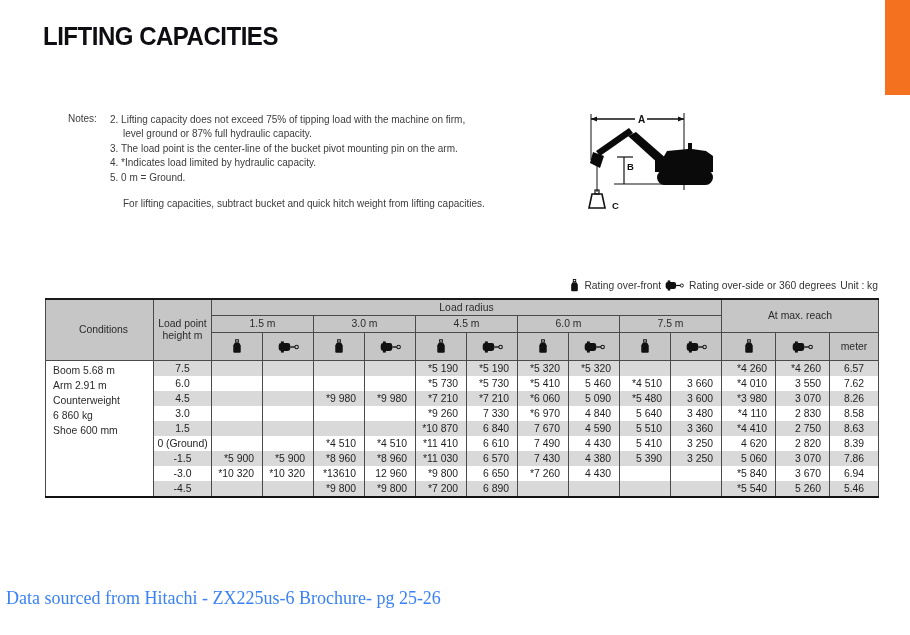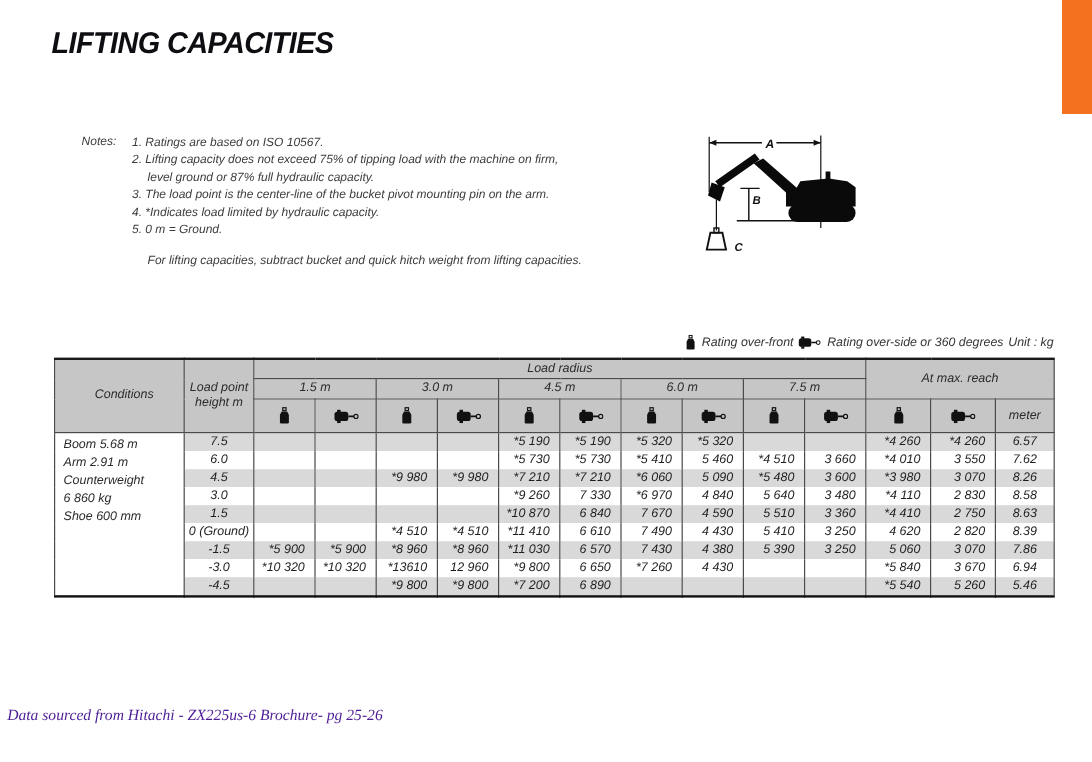--- a/index.html
+++ b/index.html
@@ -1,18 +1,18 @@
 <!DOCTYPE html>
 <html><head>
 <meta charset="utf-8">
 <style>
   html,body { margin:0; padding:0; background:#fff; }
   .page {
     position:relative; width:910px; height:635px; background:#ffffff;
-    font-family:"Liberation Sans", sans-serif; color:#222; overflow:hidden;font-style:italic;
+    font-family:"Liberation Sans", sans-serif; color:#222; overflow:hidden;
   }
   .accent-bar { position:absolute; top:0; right:0; width:25px; height:95px; background:#F4711F; }
   .page-title {
     position:absolute; left:43px; top:22px; font-size:25px; font-weight:bold;
     letter-spacing:-0.5px; color:#0d0d12; transform:scaleX(0.96); transform-origin:left;
   }
   
   .notes { position:absolute; left:68px; top:113px; display:flex; font-size:10px; color:#3c3c3c; }
   .notes-label { width:42px; }
   .notes-items { width:430px; }
@@ -57,36 +57,35 @@
   .conditions-cell {
     background:#ffffff !important; vertical-align:top; text-align:left;
     padding:2px 0 0 7px !important; line-height:14.6px; color:#2b2b2b;
   }
   .height-cell { text-align:center; }
   .value-cell { text-align:right; padding-right:8px !important; }
   .meter-cell { text-align:center; }
   
   .source-note {
     position:absolute; left:6px; top:588px;
-    font-family:"Liberation Serif", serif; font-size:13px; color:#4c1d95;
+    font-family:"Liberation Serif", serif; font-size:18px; color:#3b82f6;
   }
 </style>
 </head>
 <body>
 
 <div class="page">
 
   <div class="accent-bar" style="background: rgb(244, 113, 31);"></div>
 
   <div class="page-title">LIFTING CAPACITIES</div>
 
   <div class="notes">
     <div class="notes-label">Notes:</div>
     <div class="notes-items">
-      <div class="note-item">1. Ratings are based on ISO 10567.</div>
       <div class="note-item">2. Lifting capacity does not exceed 75% of tipping load with the machine on firm,
 level ground or 87% full hydraulic capacity.</div>
       <div class="note-item">3. The load point is the center-line of the bucket pivot mounting pin on the arm.</div>
       <div class="note-item">4. *Indicates load limited by hydraulic capacity.</div>
       <div class="note-item">5. 0 m = Ground.</div>
       <div class="notes-footer">For lifting capacities, subtract bucket and quick hitch weight from lifting capacities.</div>
     </div>
   </div>
 
   <div class="diagram">

